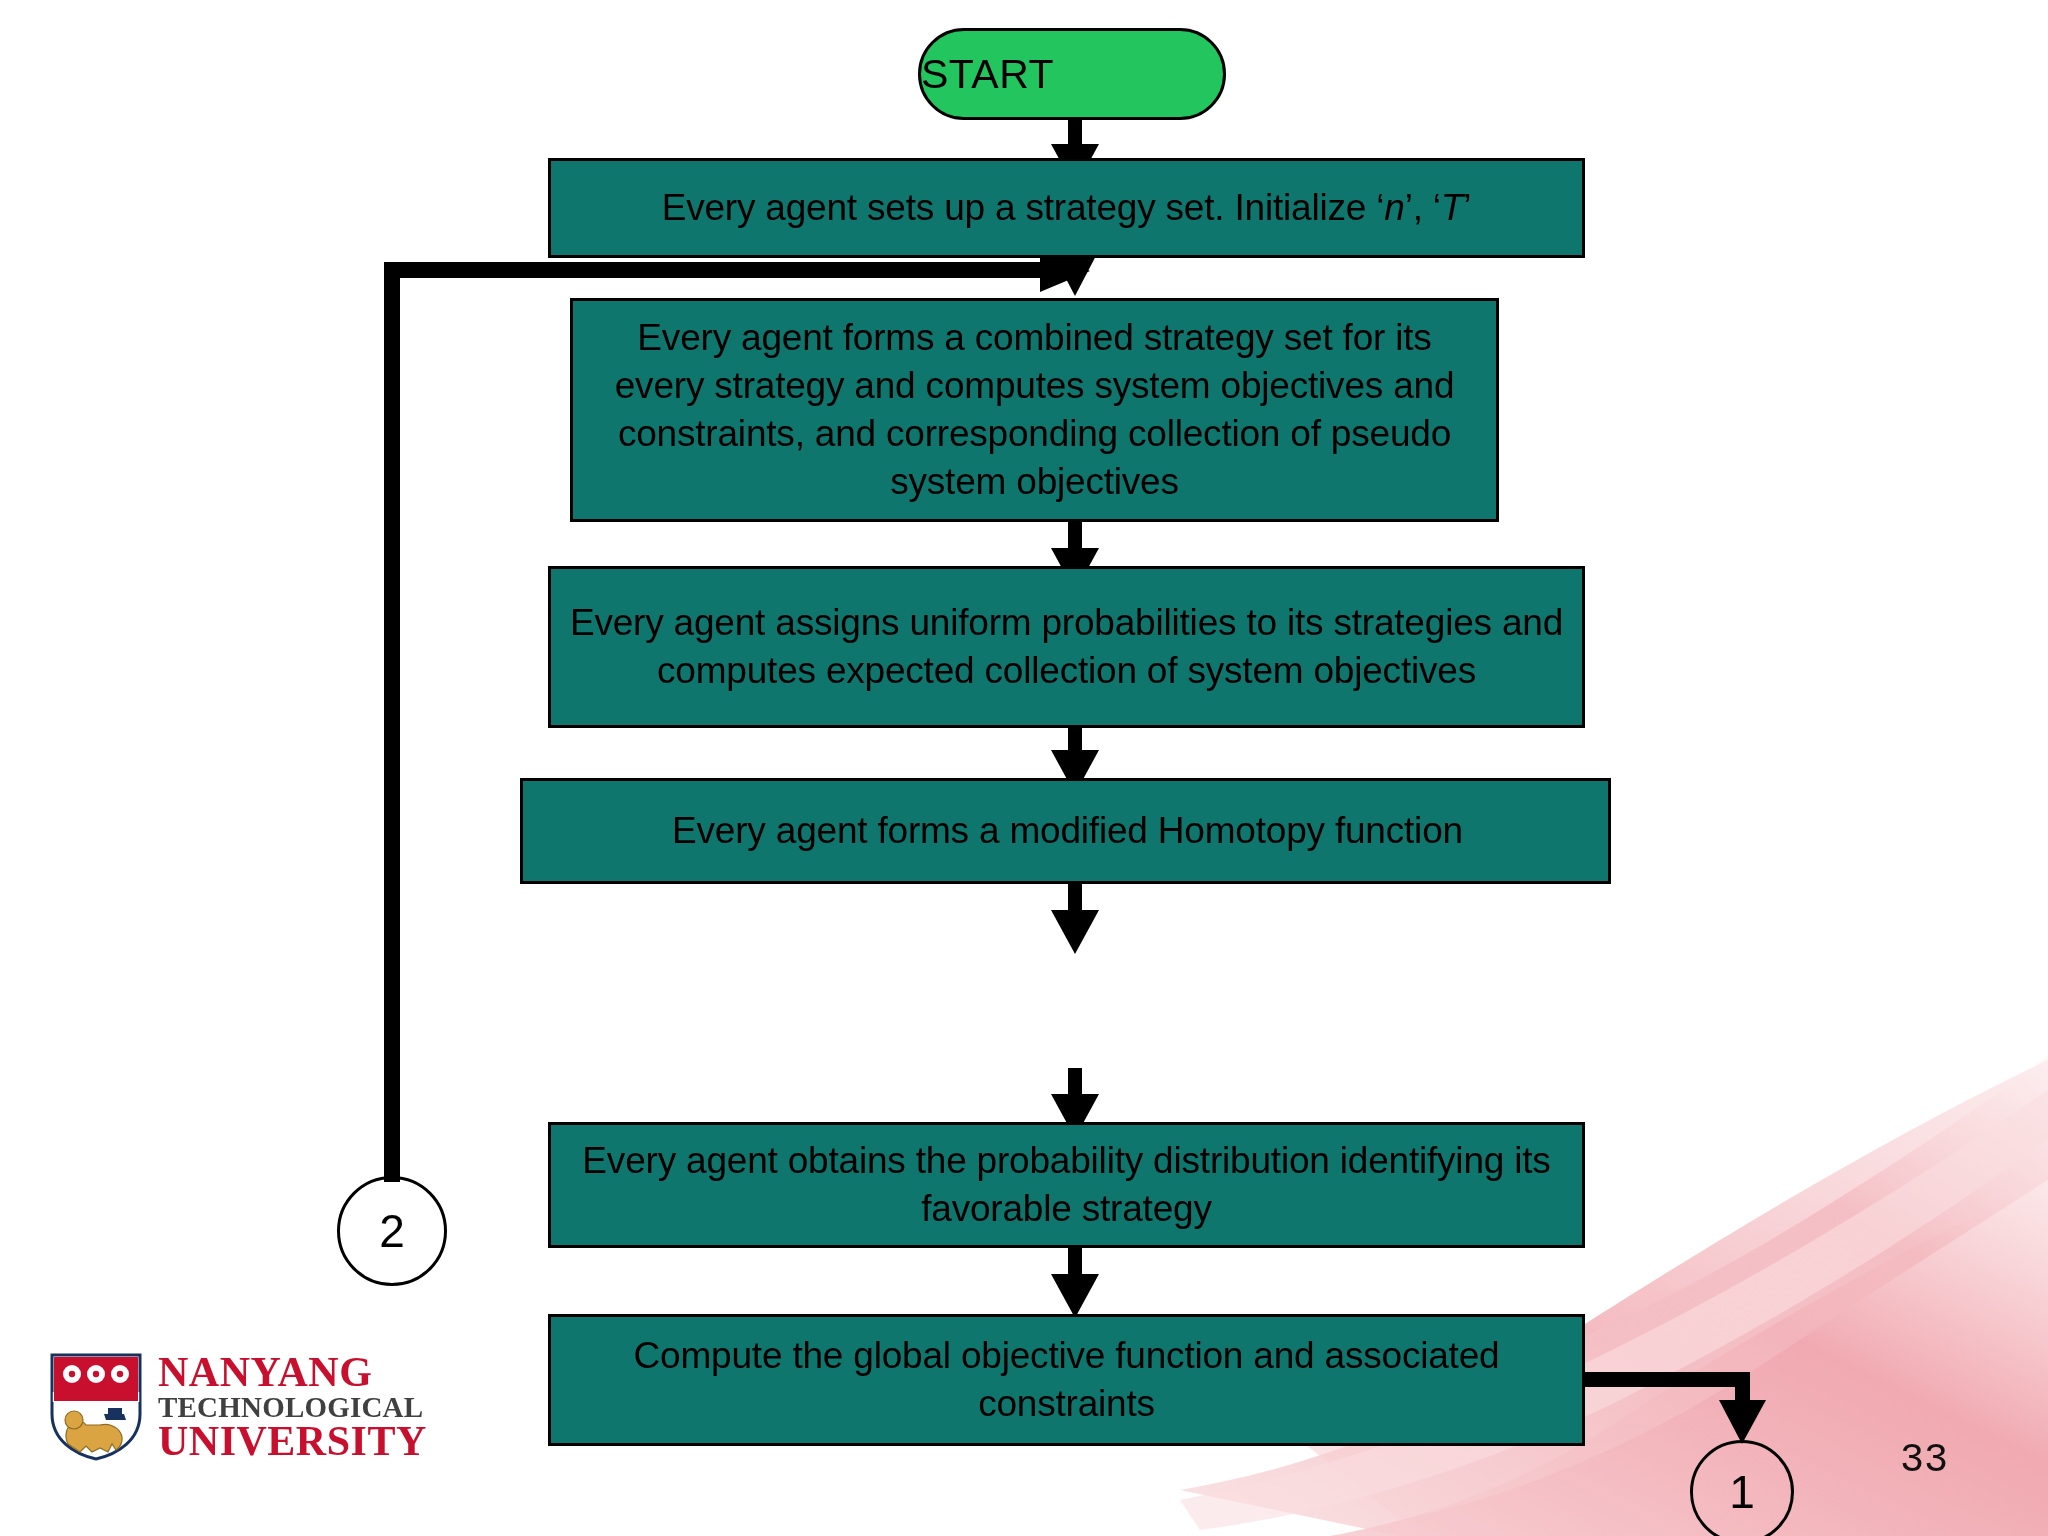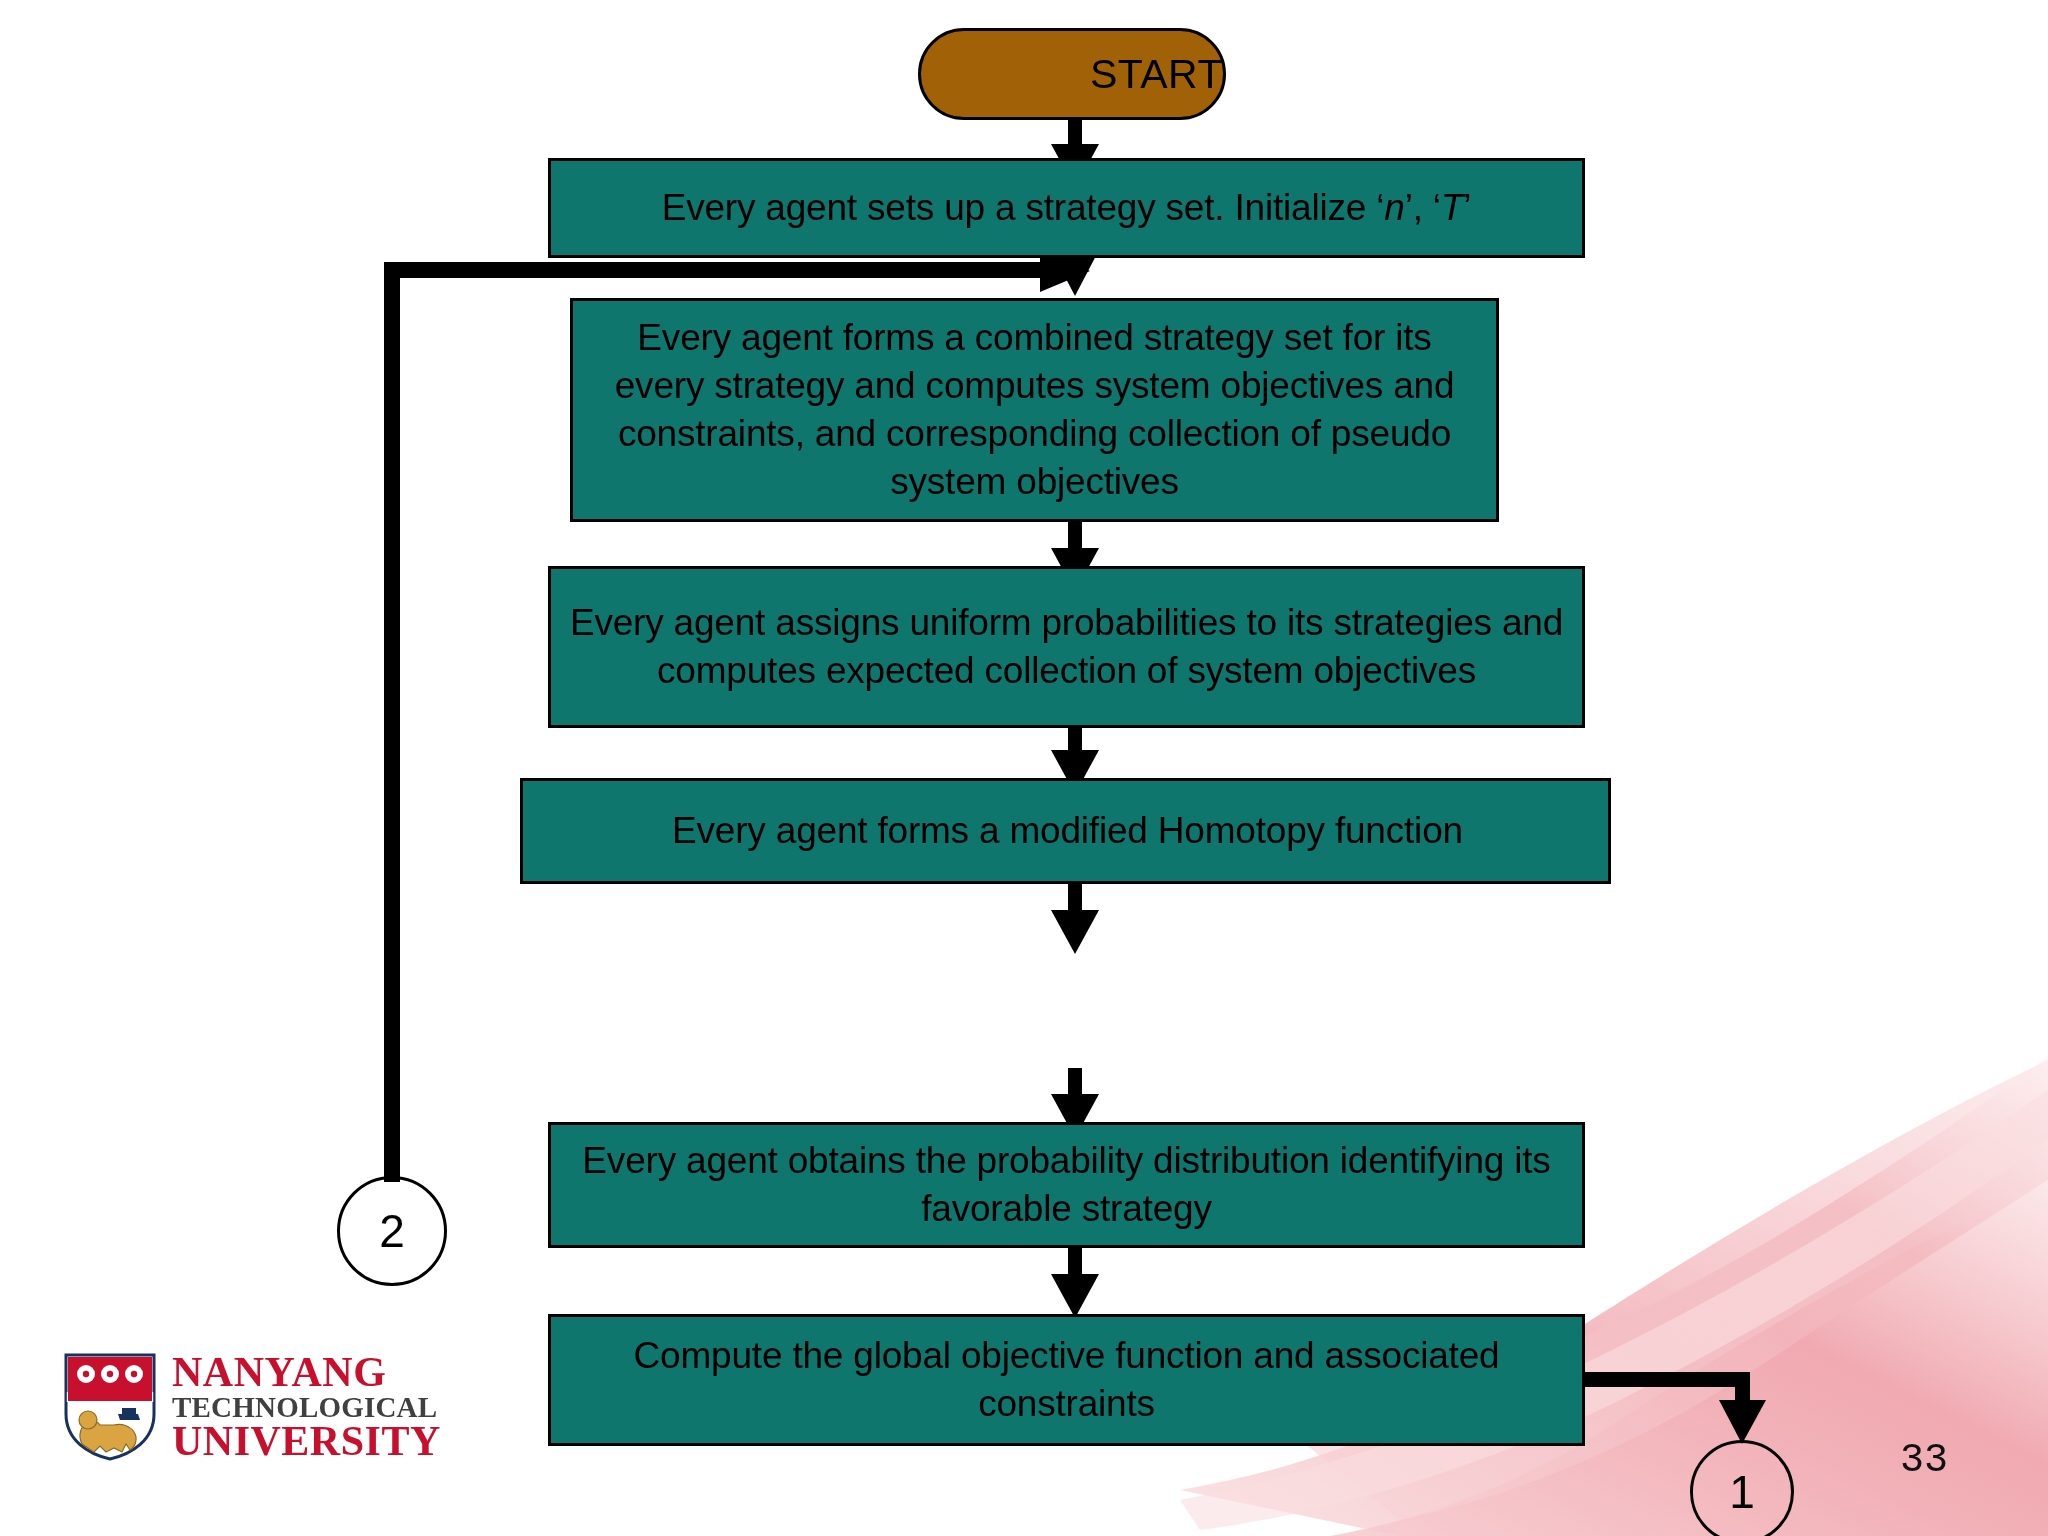--- a/index.html
+++ b/index.html
@@ -41,26 +41,26 @@
     font-family: "Liberation Sans", sans-serif;
     font-size: 37px;
     line-height: 1.30;
     padding: 4px 16px;
     letter-spacing: -0.2px;
   }
   .node-text { display: block; width: 100%; }
   .start-node {
     position: absolute;
     box-sizing: border-box;
-    background: #a16207;
+    background: #22c55e;
     border: 3px solid #000000;
     border-radius: 120px;
     display: flex;
     align-items: center;
-    justify-content: flex-end;
+    justify-content: flex-start;
     font-size: 41px;
     color: #000000;
     letter-spacing: 0.5px;
   }
   .connector-circle {
     position: absolute;
     box-sizing: border-box;
     border: 3px solid #000000;
     border-radius: 50%;
     background: transparent;
@@ -190,21 +190,21 @@
   <div class="connector-circle" style="left:337px; top:1176px; width:110px; height:110px;">
     <span>2</span>
   </div>
 
   <div class="connector-circle" style="left:1690px; top:1440px; width:104px; height:104px;">
     <span>1</span>
   </div>
 
   <div class="page-number" style="left:1900px; top:1438px;">33</div>
 
-  <div class="logo" style="left:62px; top:1352px;">
+  <div class="logo" style="left:48px; top:1352px;">
     <svg width="96" height="110" viewBox="0 0 96 110">
       <path d="M4,3 L92,3 L92,62 C92,88 70,102 48,107 C26,102 4,88 4,62 Z" fill="#ffffff" stroke="#17325E" stroke-width="3"></path>
       <path d="M6,5 L90,5 L90,40 L6,40 Z" fill="#C8102E"></path>
       <g fill="#ffffff">
         <circle cx="24" cy="22" r="9"></circle>
         <circle cx="48" cy="22" r="9"></circle>
         <circle cx="72" cy="22" r="9"></circle>
       </g>
       <g fill="#C8102E">
         <circle cx="24" cy="22" r="3.2"></circle>

